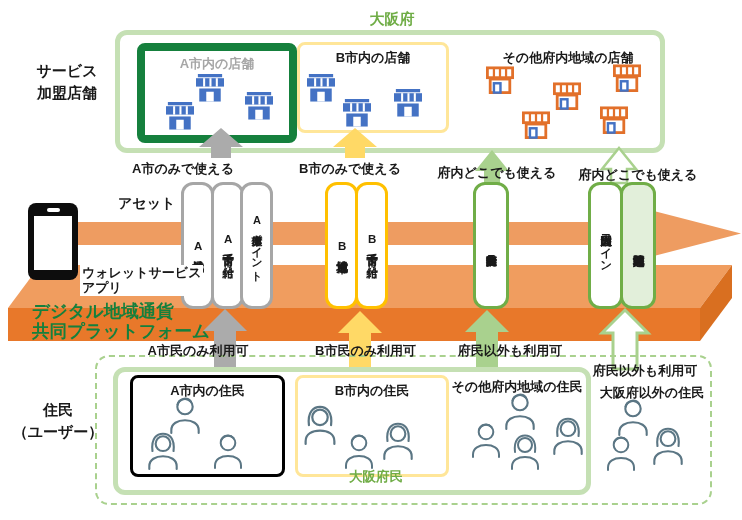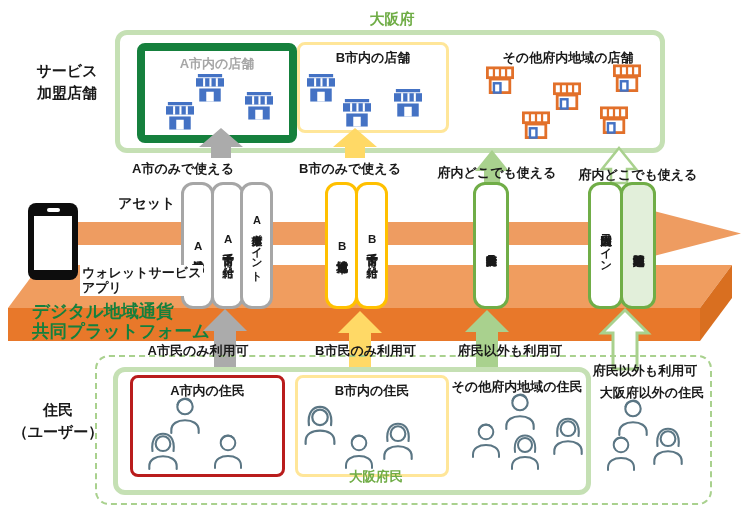--- a/index.html
+++ b/index.html
@@ -35,21 +35,21 @@
   
   .phone{left:28px;top:203px;width:50px;height:77px;background:#0d0d0d;border-radius:8px;}
   .phone .screen{position:absolute;left:6px;top:13px;width:38px;height:54px;background:#fff;}
   .phone .notch{position:absolute;left:19px;top:5px;width:13px;height:4px;background:#fff;border-radius:2px;}
   .wallet-label{left:80px;top:265px;font-size:13px;font-weight:700;line-height:1.18;background:#fff;padding:0 2px;}
   .platform-title{left:32px;top:301px;font-size:17.5px;font-weight:700;line-height:1.16;color:#15803d;}
   
   .dashed-box{left:95px;top:355px;width:613px;height:146px;border:2px dashed #A9D18E;border-radius:14px;}
   .inner-green-box{left:113px;top:367px;width:468px;height:118px;border:5px solid #C5E0B4;border-radius:12px;background:#fff;}
   .res-box{border-radius:8px;background:#fff;}
-  .res-box.graybox{left:130px;top:375px;width:149px;height:96px;border:3px solid #b91c1c;}
+  .res-box.graybox{left:130px;top:375px;width:149px;height:96px;border:3px solid #000000;}
   .res-box.yellowbox{left:295px;top:375px;width:148px;height:96px;border:3px solid #FFE699;}
   .icon{pointer-events:none;}
 </style>
 </head>
 <body>
 
 <div class="canvas">
 
   <svg width="0" height="0" style="position:absolute">
     <defs>

